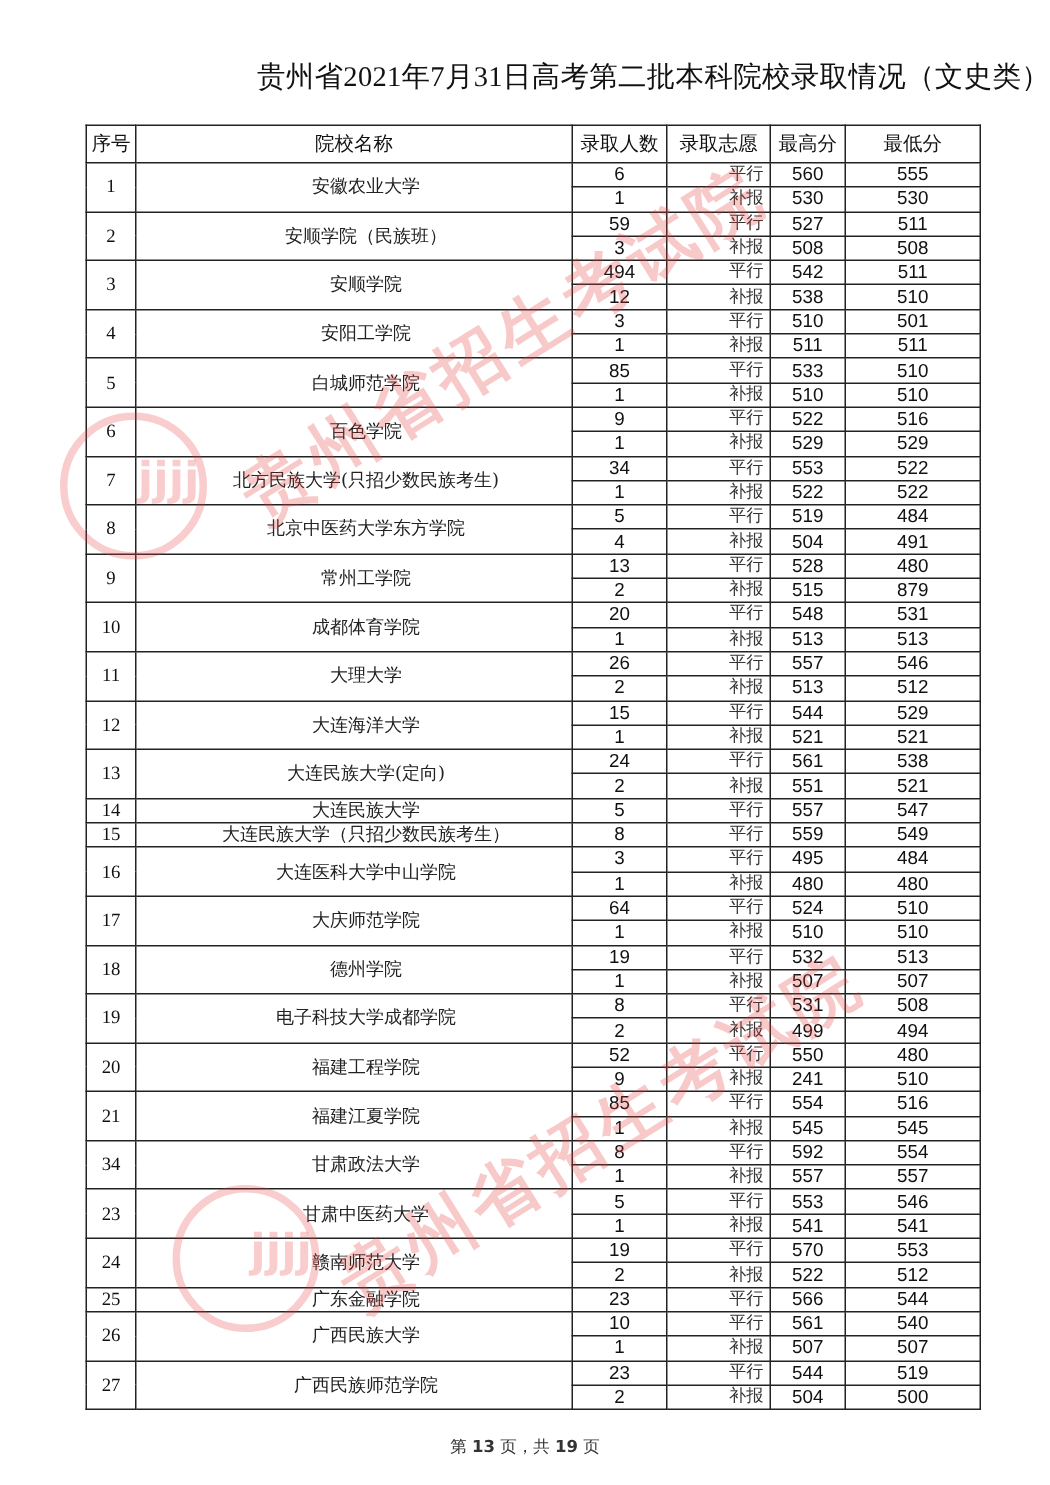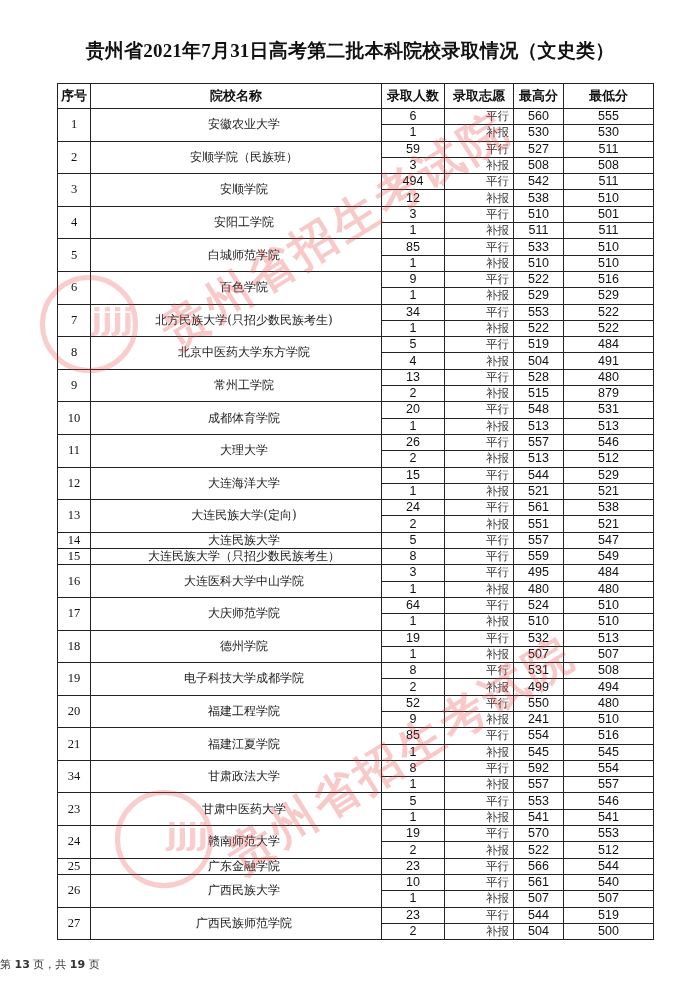--- a/index.html
+++ b/index.html
@@ -1,34 +1,34 @@
 <!DOCTYPE html>
 <html><head>
 <meta charset="utf-8">
 <style>
   html, body { margin:0; padding:0; background:#ffffff; }
   body { width:700px; height:990px; position:relative; overflow:hidden;
          font-family:"Liberation Serif","DejaVu Serif",serif; color:#111; }
-  .title { position:absolute; top:38px; left:0; width:700px; text-align:center;
-           font-size:19px; font-weight:bold; letter-spacing:0.2px; }
+  .title { position:absolute; top:38px; left:0; width:700px; text-align:right;
+           font-size:19px; font-weight:normal; letter-spacing:0.2px; }
   .table-wrap { position:absolute; left:57px; top:83px; width:596px; }
   table { border-collapse:collapse; width:596px; table-layout:fixed; }
   th, td { border:1px solid #222; padding:0; text-align:center; vertical-align:middle; }
-  th { height:24px; font-family:"DejaVu Sans","Liberation Sans",sans-serif; font-weight:bold; font-size:13px; }
+  th { height:24px; font-family:"DejaVu Sans","Liberation Sans",sans-serif; font-weight:normal; font-size:13px; }
   td { height:15.3px; line-height:15px; font-size:12px; }
   td.seq { font-family:"Liberation Serif",serif; font-size:12.5px; }
   td.name { font-family:"DejaVu Serif","Liberation Serif",serif; font-size:12px; color:#222;padding-left:16px; }
   td.num { font-family:"Liberation Sans","DejaVu Sans",sans-serif; font-size:12.5px; }
   td.type { font-family:Liberation Mono, monospace; font-size:11.5px; color:#333;padding-left:37px; }
   table { border:1.5px solid #111; }
   tr.grp-start td { border-top:1.5px solid #111; }
   col.c-seq { width:33px; } col.c-name { width:291px; } col.c-cnt { width:63px; }
   col.c-type { width:69px; } col.c-max { width:50px; } col.c-min { width:90px; }
   col.c-min { width:90px; }
-  .footer { position:absolute; top:957px; left:0; width:700px; text-align:left;
+  .footer { position:absolute; top:957px; left:0; width:700px; text-align:center;
             font-family:"DejaVu Sans","Liberation Sans",sans-serif; font-size:11px; color:#333; }
   .footer b { font-weight:bold; }
   .wm { position:absolute; pointer-events:none; color:rgba(230,60,60,0.28);
         font-family:"DejaVu Serif",serif; font-weight:bold; font-size:46px; letter-spacing:4px;
         transform-origin:left top; white-space:nowrap; }
   .wm-logo { position:absolute; pointer-events:none; width:88px; height:88px; border-radius:50%;
              border:5px solid rgba(230,60,60,0.26); }
   .wm-logo span { position:absolute; left:0; right:0; top:22px; text-align:right;
                   color:rgba(230,60,60,0.26); font-size:30px; font-weight:bold;
                   font-family:"DejaVu Sans",sans-serif; }

